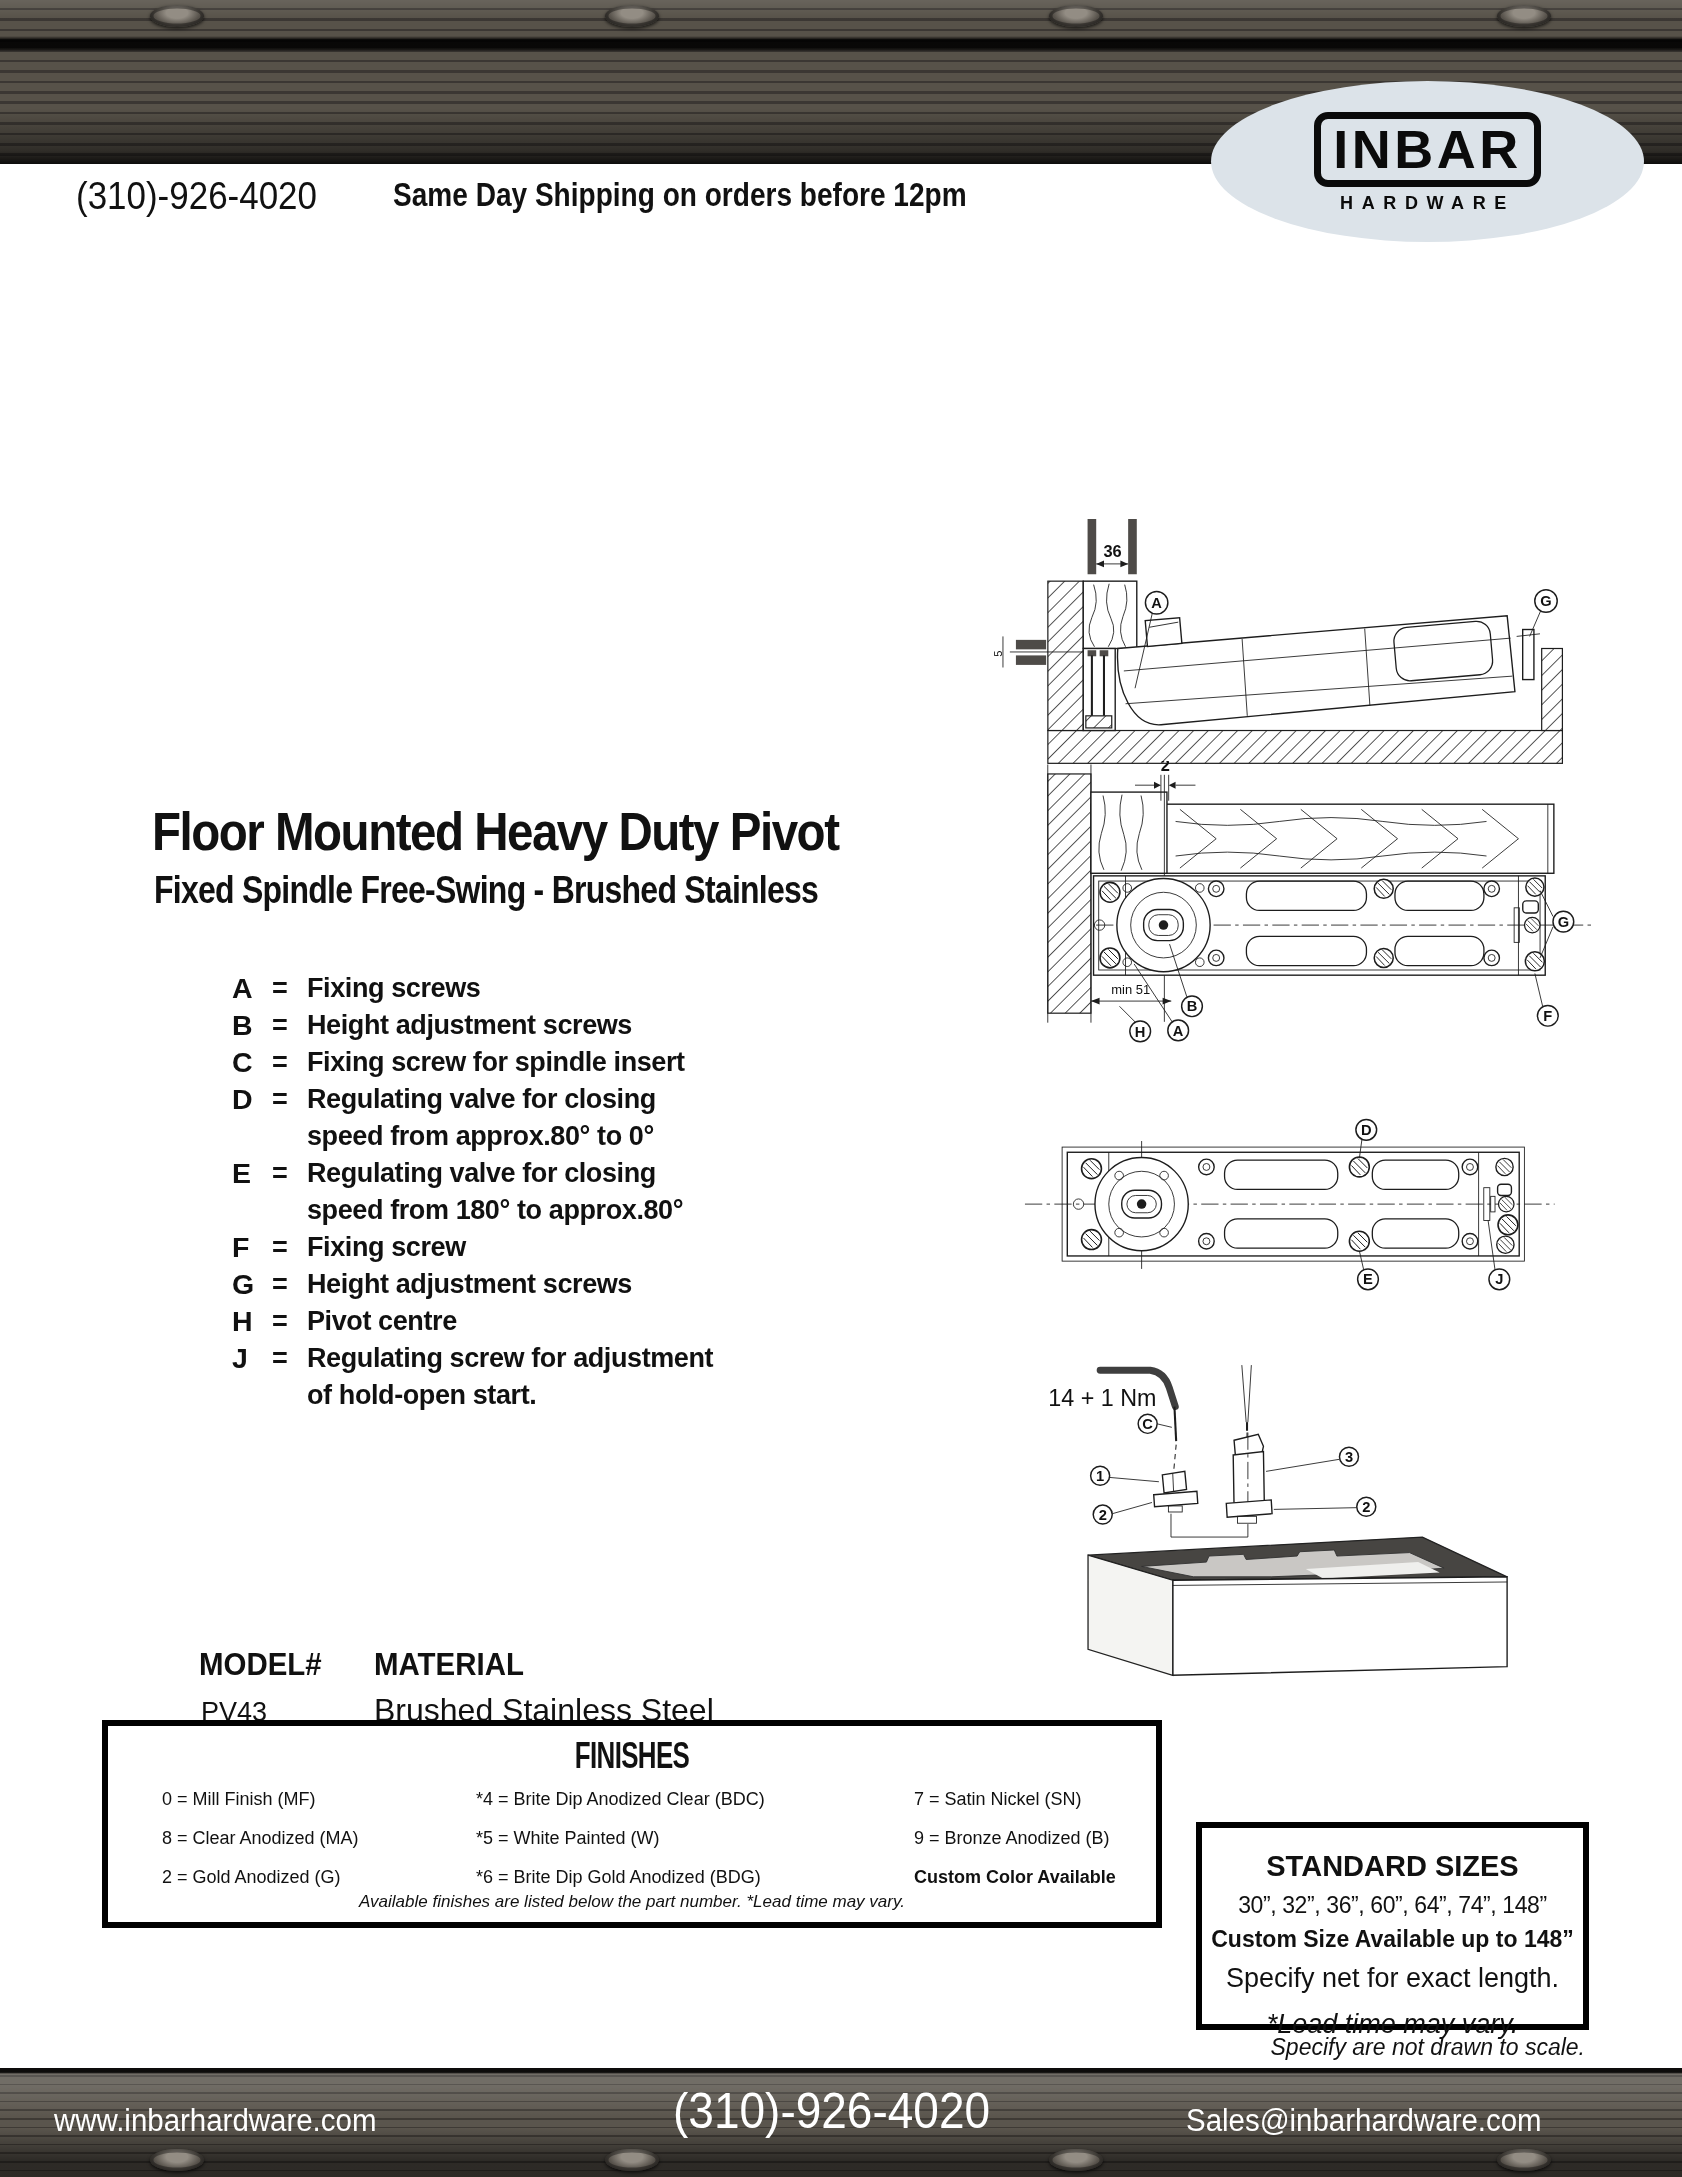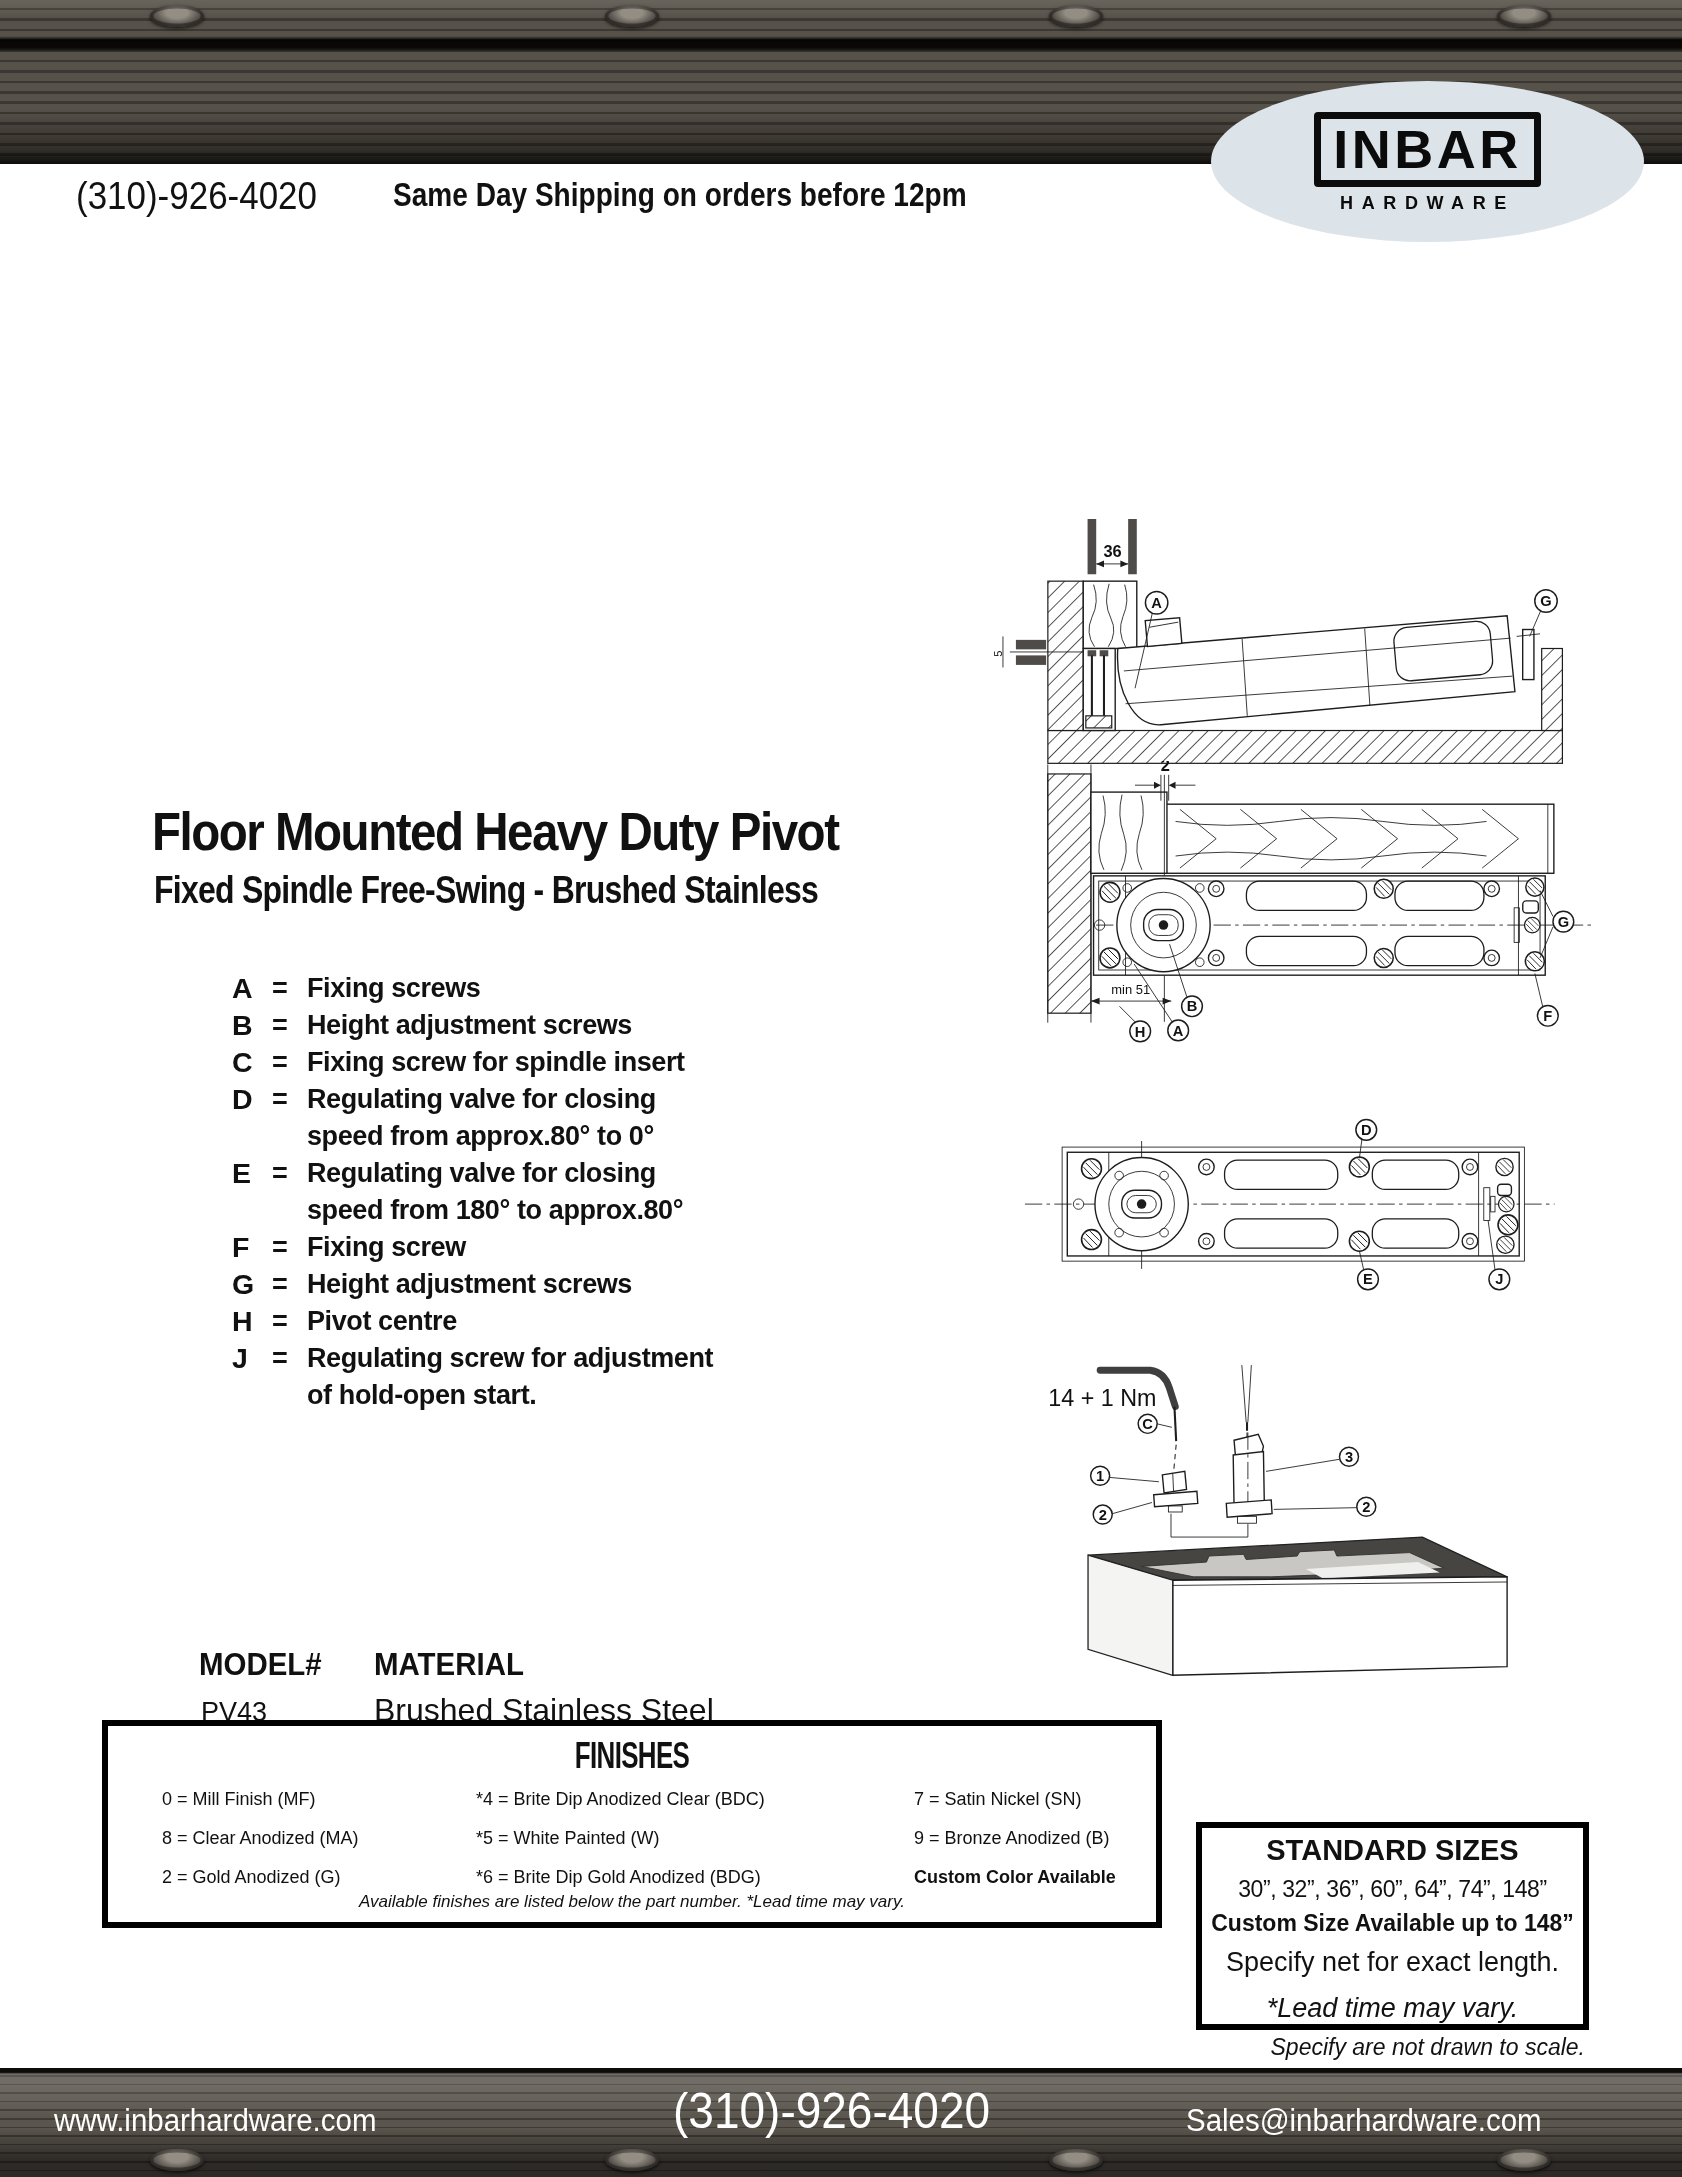--- a/index.html
+++ b/index.html
@@ -21,21 +21,21 @@
       linear-gradient(180deg,rgba(0,0,0,0) 55%,rgba(0,0,0,.5) 85%),
       repeating-linear-gradient(180deg,#5a554d 0 7px,#3e3a35 7px 8.6px);}
   .rivet{position:absolute;width:54px;height:21.6px;border-radius:50%;
     background:radial-gradient(ellipse at 50% 35%,#938d84 0 28%,#57524b 60%,#1f1d1b 100%);
     box-shadow:0 1.7px 3.5px rgba(0,0,0,.7), inset 0 0 0 3.5px rgba(0,0,0,.35)}
 
   
   .header-phone{position:absolute;left:76px;top:175px;font-size:38px;transform:scaleX(.92);transform-origin:0 0}
   .shipping{position:absolute;left:393px;top:176px;font-size:33px;font-weight:700;transform:scaleX(.85);transform-origin:0 0}
   .logo{position:absolute;left:1211px;top:81px;width:433px;height:161px;background:#dce3e9;border-radius:50%;text-align:center;z-index:5}
-  .logo-box{display:inline-block;margin-top:31px;border:7.8px solid #0b0b0b;border-radius:4px;padding:0 12px;font-size:54px;font-weight:700;letter-spacing:3.5px;line-height:61px;color:#0b0b0b}
+  .logo-box{display:inline-block;margin-top:31px;border:7.8px solid #0b0b0b;border-radius:14px;padding:0 12px;font-size:54px;font-weight:700;letter-spacing:3.5px;line-height:61px;color:#0b0b0b}
   .logo-sub{margin-top:6px;font-size:18px;font-weight:700;letter-spacing:8.6px;color:#0b0b0b}
 
   
   .title{position:absolute;left:152px;top:800px;font-size:54px;letter-spacing:-1.7px;transform:scaleX(.88);transform-origin:0 0;white-space:nowrap}
   .subtitle{position:absolute;left:154px;top:868px;font-size:39px;letter-spacing:-0.9px;transform:scaleX(.82);transform-origin:0 0;white-space:nowrap}
   .legend{position:absolute;left:232px;top:970px;width:571px;font-size:27px;font-weight:700;line-height:37px;letter-spacing:-0.4px}
   .legend-row{display:flex}
   .legend-letter{width:40px;font-size:28.5px}
   .legend-eq{width:35px}
   .legend-desc{white-space:pre-line;flex:1}
@@ -45,21 +45,21 @@
   .material-value{position:absolute;left:374px;top:1692px;font-size:32px}
 
   
   .finishes{position:absolute;left:102px;top:1720px;width:1060px;height:208px;border:6px solid #000}
   .finishes-title{text-align:center;margin-top:8.6px;font-size:37px;font-weight:700;letter-spacing:-0.9px;transform:scaleX(.70)}
   .fin-col{position:absolute;top:54px;font-size:18px;line-height:39px}
   .fin-col1{left:54px}.fin-col2{left:368px}.fin-col3{left:806px}
   .fin-col3 div:nth-child(3){font-weight:700}
   .fin-note{position:absolute;left:0;bottom:10.4px;width:100%;text-align:center;font-size:17px;font-style:italic}
   .sizes{position:absolute;left:1196px;top:1822px;width:393px;height:208px;border:6px solid #000;text-align:center}
-  .sizes-title{margin-top:6px;font-size:29px;font-weight:700}
+  .sizes-title{margin-top:22px;font-size:29px;font-weight:700}
   .sizes-l1{margin-top:8.6px;font-size:23px;letter-spacing:-0.4px}
   .sizes-l2{margin-top:7.8px;font-size:23px;font-weight:700}
   .sizes-l3{margin-top:9.5px;font-size:27px;}
   .sizes-l4{margin-top:15px;font-size:27px;font-style:italic}
   .scale-note{position:absolute;left:1196px;top:2034px;width:389px;text-align:right;font-size:23px;font-style:italic}
 
   
   .footer-web{position:absolute;left:54px;top:2103px;font-size:31px;color:#fff;transform:scaleX(.95);transform-origin:0 0;z-index:6}
   .footer-phone{position:absolute;left:673px;top:2082px;font-size:50px;color:#fff;transform:scaleX(.92);transform-origin:0 0;z-index:6}
   .footer-email{position:absolute;left:1186px;top:2103px;font-size:31px;color:#fff;transform:scaleX(.95);transform-origin:0 0;z-index:6}

